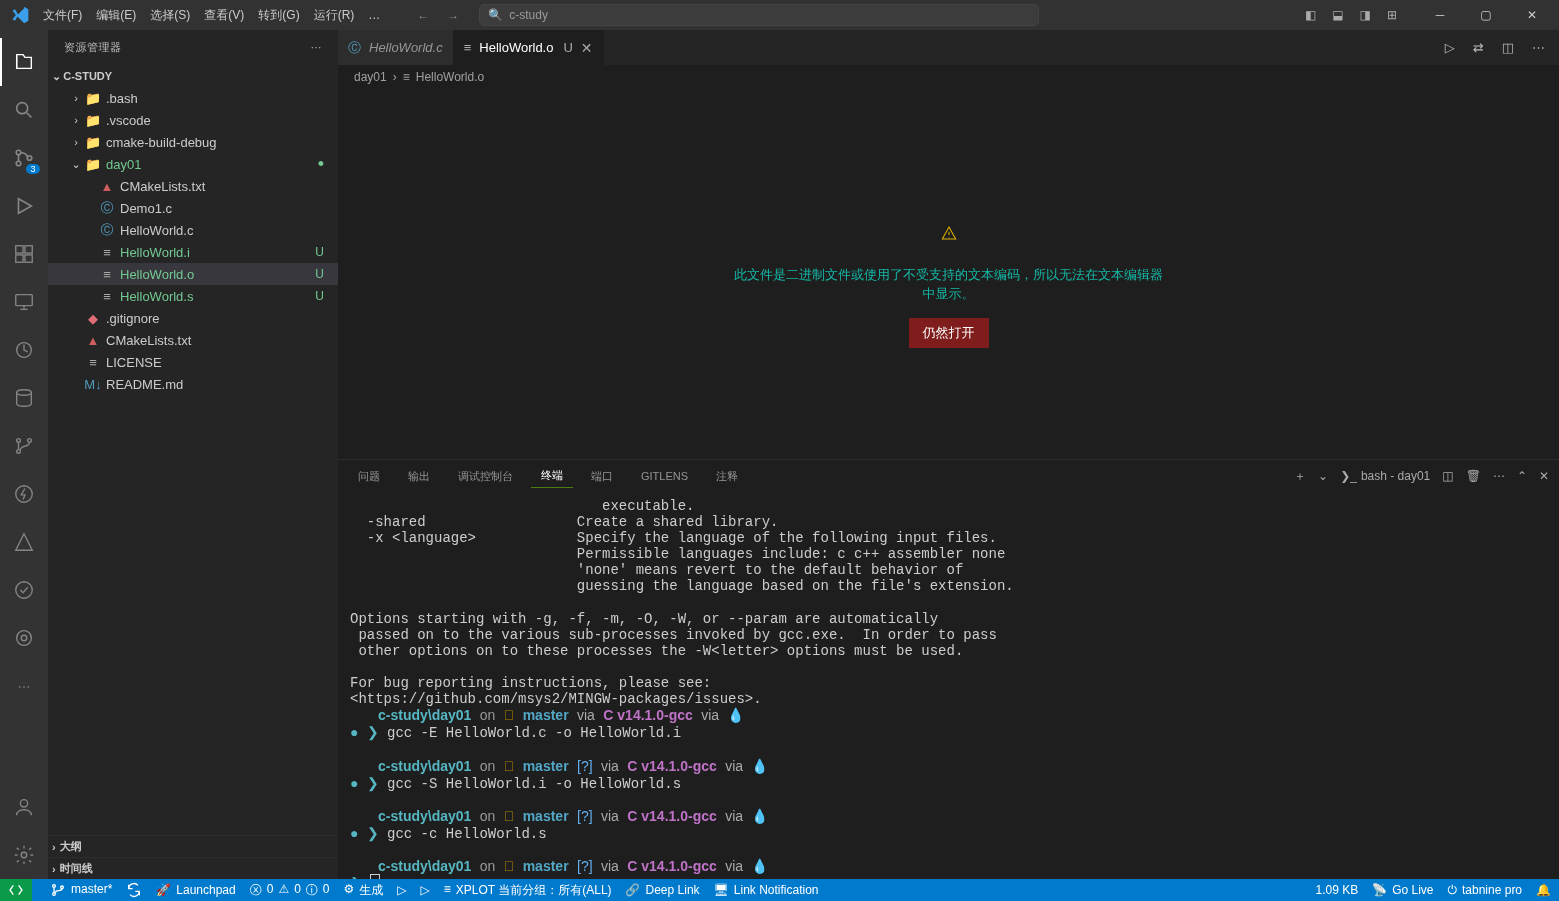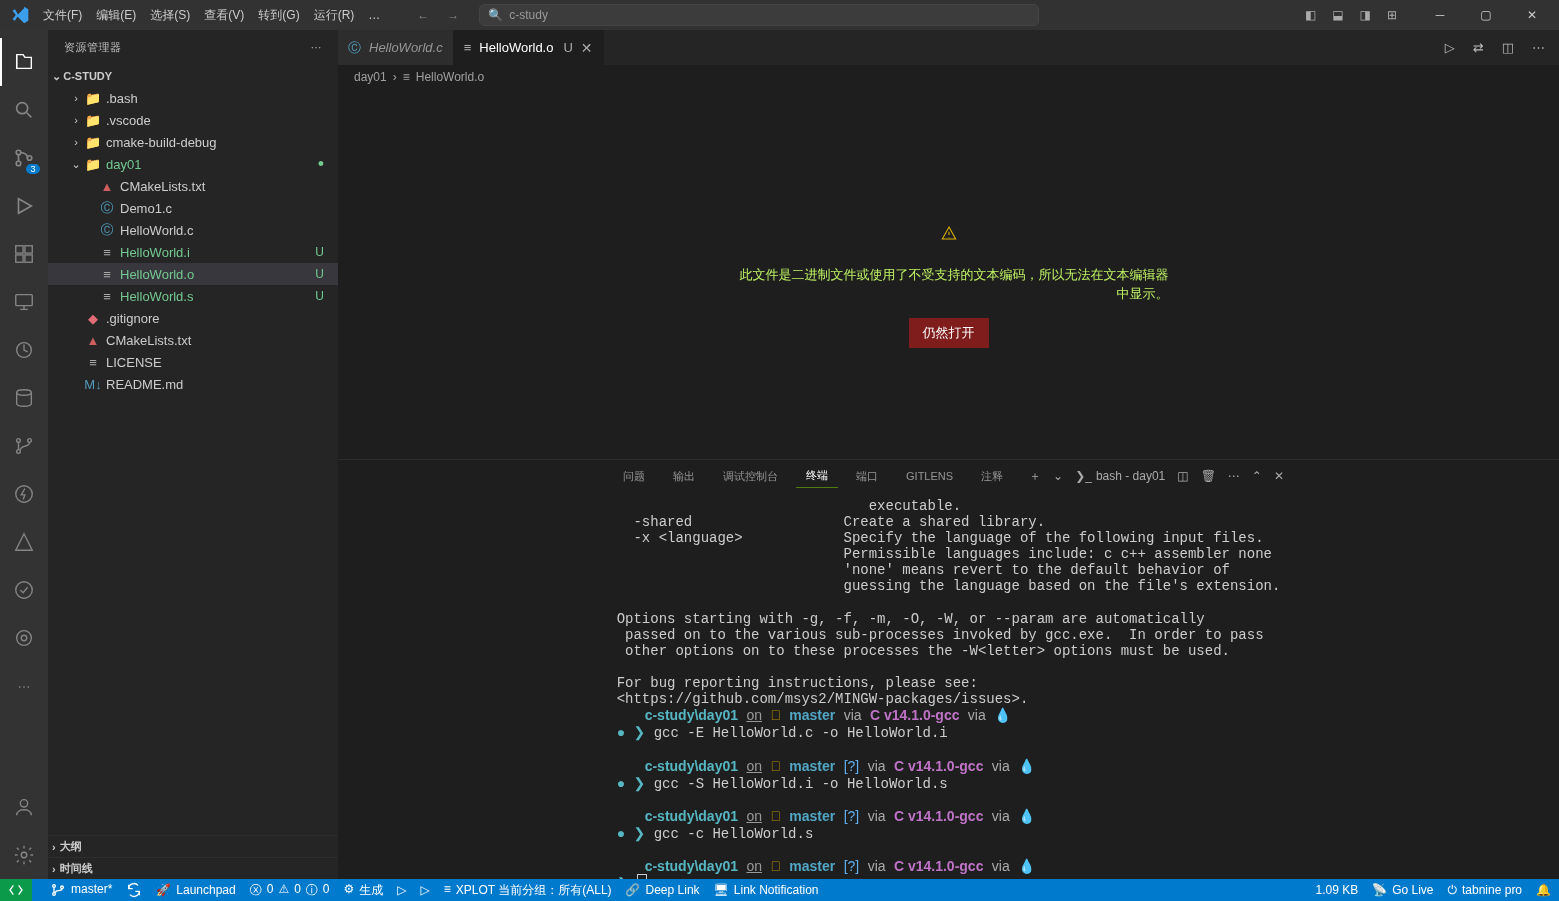--- a/index.html
+++ b/index.html
@@ -52,34 +52,34 @@
 .tab { display: flex; align-items: center; padding: 0 10px; gap: 8px; font-size: 13px; border-right: 1px solid #1e1e1e; background: #2d2d2d; color: #969696; }
 .tab.active { background: #1e1e1e; color: #ffffff; }
 .tab.italic .tablabel { font-style: italic; }
 .tab .close { color: #aaa; font-size: 14px; }
 .tab .dirty { font-size: 13px; color: #aaa; margin-left: 2px; }
 .tabs .tabspacer { flex: 1; }
 .tabs .tabactions { display: flex; align-items: center; gap: 18px; padding: 0 14px; color: #bbb; }
 .breadcrumbs { height: 24px; display: flex; align-items: center; gap: 6px; padding: 0 16px; font-size: 12px; color: #a0a0a0; background: #1e1e1e; }
 .editor-content { flex: 1; position: relative; display: flex; align-items: center; justify-content: center; flex-direction: column; gap: 14px; background: #1e1e1e; }
 .warn-icon { font-size: 44px; color: #ddb100; }
-.editor-msg { color: #bef264; text-align: right; font-size: 13px; max-width: 440px; line-height: 1.5; }
+.editor-msg { color: #14b8a6; text-align: center; font-size: 13px; max-width: 440px; line-height: 1.5; }
 .open-anyway { background: #7f1d1d; color: #fff; border: none; padding: 6px 14px; font-size: 13px; cursor: pointer; }
 
 
-.panel { height: 420px; display: flex; flex-direction: column; background: #1e1e1e; border-top: 1px solid #2d2d2d; align-items: center; }
+.panel { height: 420px; display: flex; flex-direction: column; background: #1e1e1e; border-top: 1px solid #2d2d2d; }
 .panel-tabs { height: 32px; display: flex; align-items: center; padding: 0 10px; gap: 8px; font-size: 11px; }
 .panel-tab { padding: 4px 10px; color: #969696; }
 .panel-tab.active { color: #fff; border-bottom: 1px solid #4d7c0f; }
 .panel-tabs .ptspacer { flex: 1; }
 .panel-actions { display: flex; align-items: center; gap: 12px; color: #aaa; font-size: 12px; }
 .panel-actions .termlbl { display: flex; align-items: center; gap: 4px; }
 .terminal { flex: 1; font-family: "Consolas","Courier New",monospace; font-size: 14px; line-height: 1.15; padding: 6px 12px; overflow: auto; white-space: pre; color: #cccccc; }
 .t-cyan { color: #56b6c2; font-weight: bold; margin-left: 28px; }
-.t-dim { color: #999; text-decoration: underline; }
+.t-dim { color: #999; }
 .t-y { color: #b48900; }
 .t-branch { color: #52a7c6; font-weight: bold; }
 .t-q { color: #61afef; }
 .t-c { color: #bf73c7; font-weight: bold;}
 .t-via { color: #aaa; }
 .t-bullet { color: #56b6c2; }
 .t-arrow { color: #56b6c2; }
 .t-water { color: #3794ff; }
 
 

